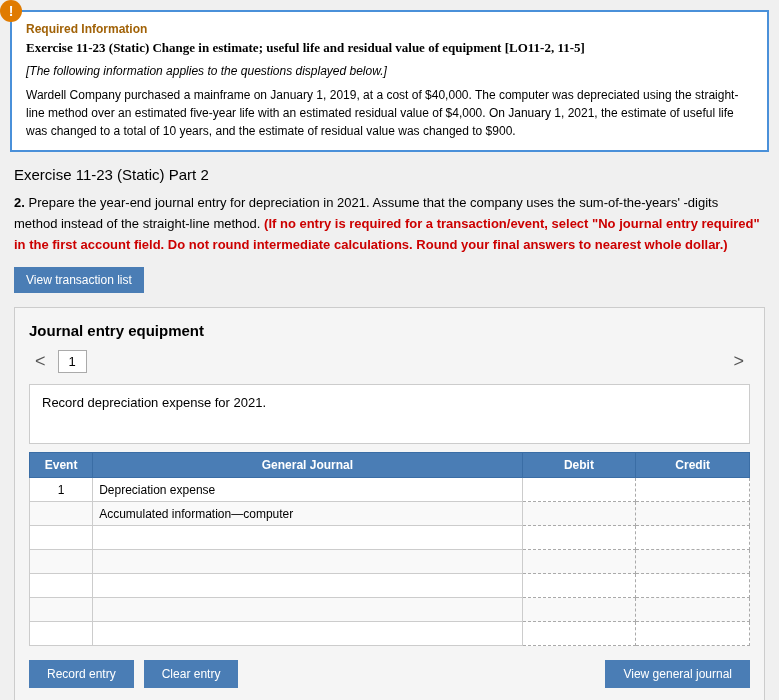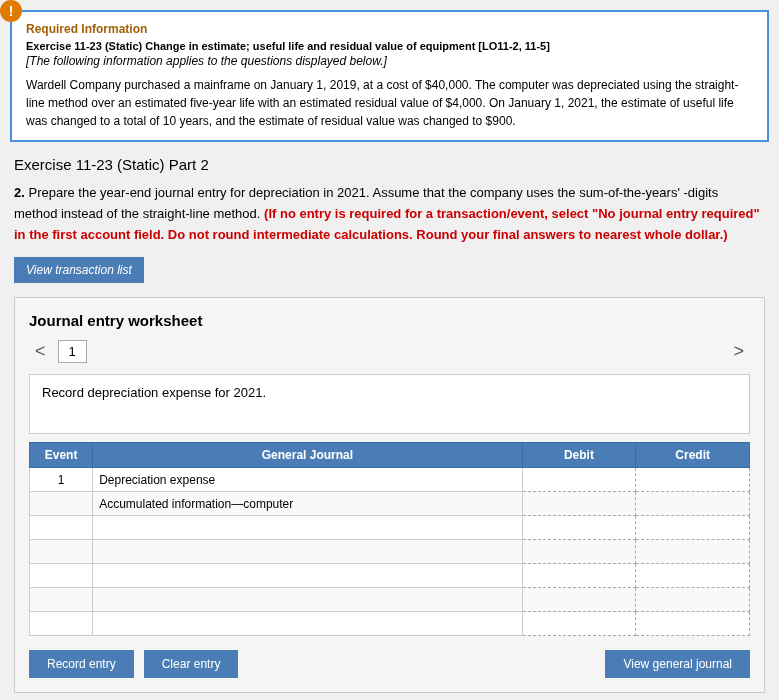--- a/index.html
+++ b/index.html
@@ -33,22 +33,23 @@
       justify-content: center;
     }
     .required-label {
       color: #a16207;
       font-weight: bold;
       font-size: 12px;
       margin-bottom: 4px;
     }
     .exercise-title {
       font-weight: bold;
-      font-size: 11px;
-      margin-bottom: 2px;
+      font-size: 13px;
+      margin-bottom: 8px;
+      font-family: Liberation Serif, serif;
     }
     .exercise-subtitle {
       font-style: italic;
       font-size: 12px;
       margin-bottom: 8px;
     }
     .info-text {
       font-size: 12px;
       line-height: 1.5;
     }
@@ -70,21 +71,20 @@
       font-weight: bold;
     }
     .btn-view-transaction {
       background: #4a7db5;
       color: white;
       border: none;
       padding: 6px 12px;
       font-size: 12px;
       cursor: pointer;
       margin-bottom: 14px;
-      font-style: italic;
     }
     .worksheet-container {
       background: #f5f5f5;
       border: 1px solid #ccc;
       padding: 14px;
     }
     .worksheet-title {
       font-weight: bold;
       font-size: 15px;
       margin-bottom: 10px;
@@ -211,21 +211,21 @@
   <div class="question-text">
     <strong>2.</strong>
     <span>Prepare the year-end journal entry for depreciation in 2021. Assume that the company uses the sum-of-the-years' -digits method instead of the straight-line method.</span>
     <span class="red-bold">(If no entry is required for a transaction/event, select "No journal entry required" in the first account field. Do not round intermediate calculations. Round your final answers to nearest whole dollar.)</span>
   </div>
 
   <button class="btn-view-transaction">View transaction list</button>
 
   
   <div class="worksheet-container">
-    <div class="worksheet-title">Journal entry worksheet</div>
+    <div class="worksheet-title">Journal entry equipment</div>
 
     <div class="nav-row">
       <span class="nav-arrow">&lt;</span>
       <span class="page-num-box">1</span>
       <span class="nav-arrow nav-right">&gt;</span>
     </div>
 
     <div class="record-desc-box">
       <span>Record depreciation expense for 2021.</span>
     </div>

